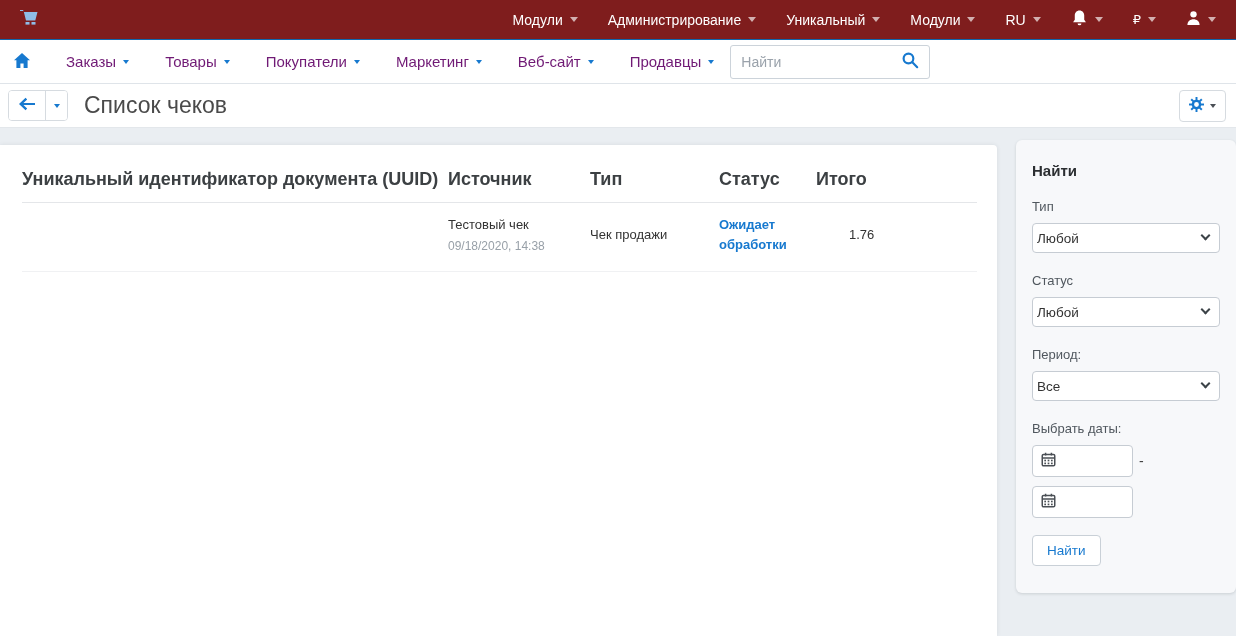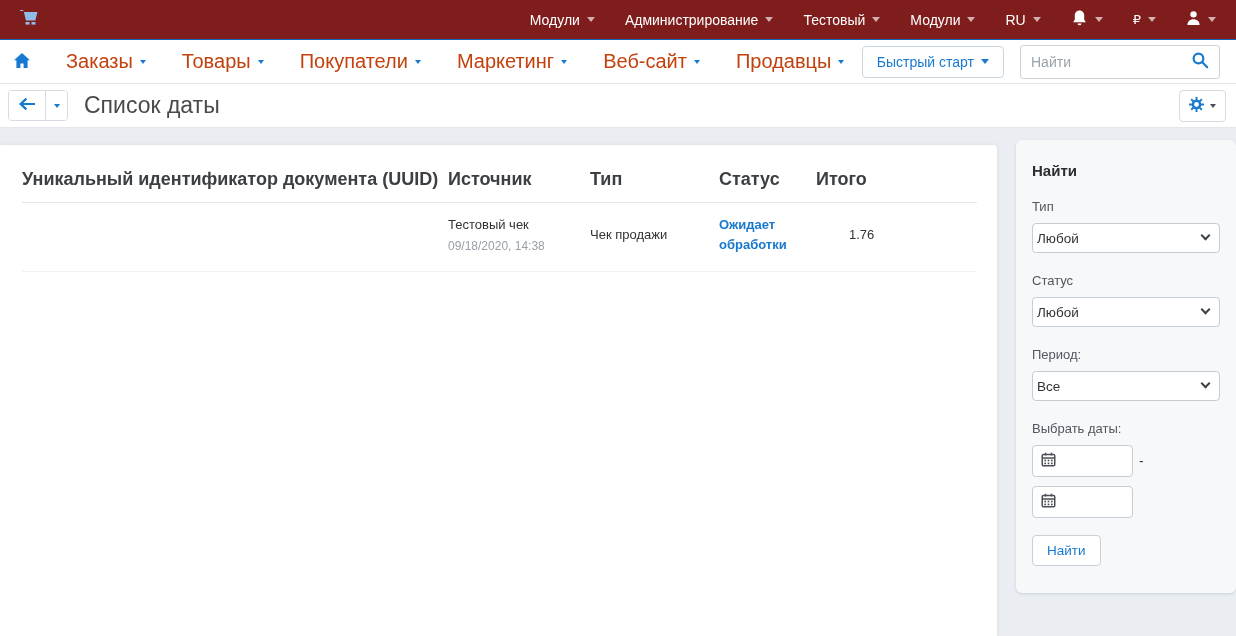--- a/index.html
+++ b/index.html
@@ -13,21 +13,21 @@
   .topbar-right { margin-left:auto; display:flex; align-items:center; gap:30px; }
   .topbar-item { display:flex; align-items:center; color:#fff; font-size:14px; cursor:pointer; white-space:nowrap; }
   .caret { width:0; height:0; border-left:4px solid transparent; border-right:4px solid transparent;
            border-top:5px solid currentColor; display:inline-block; margin-left:7px; }
   .caret-light { color:rgba(255,255,255,.65); }
   .topbar-currency { font-size:13px; }
 
   
   .navbar { height:44px; background:#fff; border-bottom:1px solid #dfe4e9; display:flex; align-items:center; padding:0 16px 0 14px; }
   .nav-home { display:flex; align-items:center; cursor:pointer; }
-  .nav-link { display:flex; align-items:center; color:#c2410c; font-size:20px; margin-left:36px; cursor:pointer; white-space:nowrap; }
+  .nav-link { display:flex; align-items:center; color:#701a75; font-size:15px; margin-left:36px; cursor:pointer; white-space:nowrap; }
   .nav-caret { color:#1779cf; border-top-width:4px; border-left-width:3.5px; border-right-width:3.5px; }
   .quickstart-btn { margin-left:auto; height:32px; padding:0 14px; background:#fff; border:1px solid #ccd6df;
                     border-radius:4px; color:#1779cf; font-size:14px; display:flex; align-items:center; cursor:pointer; }
   .search-group { margin-left:16px; width:200px; height:34px; border:1px solid #ccd3da; border-radius:3px;
                   display:flex; align-items:center; background:#fff; }
   .search-group input { flex:1; min-width:0; border:none; outline:none; padding:0 10px; font-size:14px; color:#333;
                         font-family:inherit; background:transparent; }
   .search-group input::placeholder { color:#9aa2ab; }
   .search-btn { width:38px; height:100%; border:none; background:transparent; display:flex; align-items:center; justify-content:center; cursor:pointer; }
 
@@ -93,21 +93,21 @@
   <div class="topbar-right">
     <div class="topbar-item">
       <span>Модули</span>
       <span class="caret caret-light"></span>
     </div>
     <div class="topbar-item">
       <span>Администрирование</span>
       <span class="caret caret-light"></span>
     </div>
     <div class="topbar-item">
-      <span>Тестовый</span>
+      <span>Уникальный</span>
       <span class="caret caret-light"></span>
     </div>
     <div class="topbar-item">
       <span>Модули</span>
       <span class="caret caret-light"></span>
     </div>
     <div class="topbar-item">
       <span>RU</span>
       <span class="caret caret-light"></span>
     </div>
@@ -161,24 +161,20 @@
     <span class="caret nav-caret"></span>
   </div>
   <div class="nav-link">
     <span>Веб-сайт</span>
     <span class="caret nav-caret"></span>
   </div>
   <div class="nav-link">
     <span>Продавцы</span>
     <span class="caret nav-caret"></span>
   </div>
-  <button class="quickstart-btn">
-    <span>Быстрый старт</span>
-    <span class="caret" style="color:#1779cf"></span>
-  </button>
   <div class="search-group">
     <input type="text" placeholder="Найти" style="">
     <button class="search-btn">
       <span>
         <svg width="18" height="18" viewBox="0 0 20 20">
           <circle cx="8.3" cy="8.3" r="5.4" fill="none" stroke="#1779cf" stroke-width="2.4"></circle>
           <path d="M12.6 12.6L18 18" stroke="#1779cf" stroke-width="2.4" stroke-linecap="round"></path>
         </svg>
       </span>
     </button>
@@ -191,21 +187,21 @@
       <span>
         <svg width="16" height="14" viewBox="0 0 18 14">
           <path d="M7.4 0l1.8 1.8L5 6h13v2H5l4.2 4.2L7.4 14 0 7z" fill="#1779cf"></path>
         </svg>
       </span>
     </button>
     <button class="back-drop">
       <span class="caret"></span>
     </button>
   </div>
-  <h1 class="page-title">Список даты</h1>
+  <h1 class="page-title">Список чеков</h1>
   <button class="gear-btn">
     <span>
       <svg width="15" height="15" viewBox="0 0 20 20">
         <circle cx="10" cy="10" r="4.8" fill="none" stroke="#1779cf" stroke-width="3.2"></circle>
         <g fill="#1779cf">
           <rect x="8.7" y="0" width="2.6" height="4.2"></rect>
           <rect x="8.7" y="15.8" width="2.6" height="4.2"></rect>
           <rect x="8.7" y="0" width="2.6" height="4.2" transform="rotate(45 10 10)"></rect>
           <rect x="8.7" y="15.8" width="2.6" height="4.2" transform="rotate(45 10 10)"></rect>
           <rect x="8.7" y="0" width="2.6" height="4.2" transform="rotate(90 10 10)"></rect>

